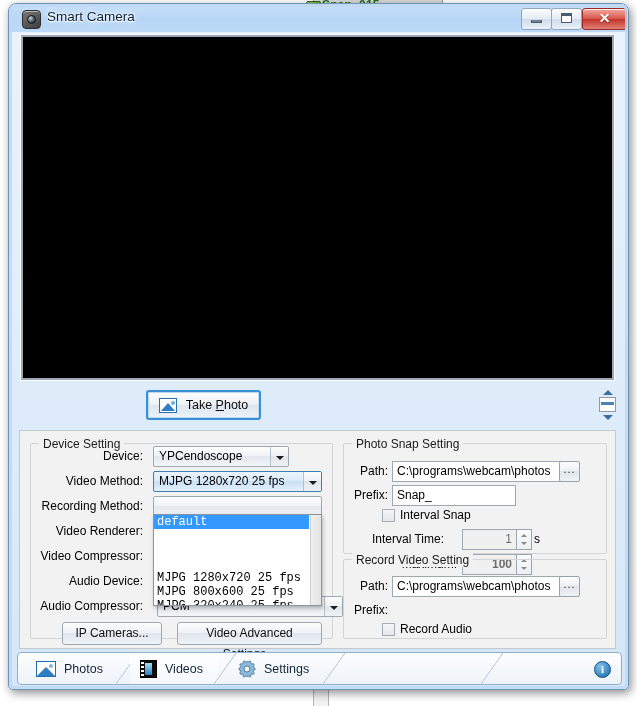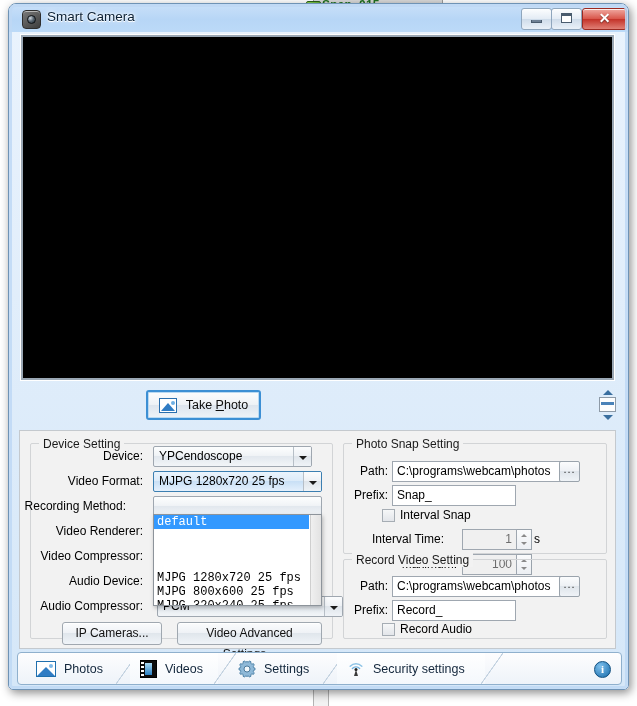--- a/index.html
+++ b/index.html
@@ -371,32 +371,32 @@
       </div>
     </div>
 
     <div id="settings-pane">
 
       <div class="gbox" id="gb-device">
         <span class="gbox-title">Device Setting</span>
       </div>
 
       <div class="lbl" style="left:20px;top:18px;width:103px;">Device:</div>
-      <div class="combo" style="left:133px;top:15px;width:159px;">
+      <div class="combo" style="left:133px;top:15px;width:136px;">
         <span>YPCendoscope</span>
         <span class="arw"></span>
       </div>
 
-      <div class="lbl" style="left:20px;top:43px;width:103px;">Video Format:</div>
+      <div class="lbl" style="left:20px;top:43px;width:103px;">Video Method:</div>
       <div class="combo focused" style="left:133px;top:40px;width:169px;">
         <span>MJPG 1280x720 25 fps</span>
         <span class="arw"></span>
       </div>
 
-      <div class="lbl" style="left:3px;top:68px;width:103px;">Recording Method:</div>
+      <div class="lbl" style="left:20px;top:68px;width:103px;">Recording Method:</div>
       <div class="combo masked" style="left:133px;top:65px;width:169px;">
         <span></span>
       </div>
 
       <div class="lbl" style="left:20px;top:93px;width:103px;">Video Renderer:</div>
       <div class="combo masked" style="left:133px;top:90px;width:169px;">
         <span></span>
       </div>
 
       <div class="lbl" style="left:20px;top:118px;width:103px;">Video Compressor:</div>
@@ -447,36 +447,35 @@
 
       <div class="lbl" style="left:343px;top:101px;width:81px;">Interval Time:</div>
       <div class="tbox dim" style="left:442px;top:98px;width:55px;">1</div>
       <div class="spin" style="left:497px;top:98px;">
         <span class="sa su"></span>
         <span class="sa sd"></span>
       </div>
       <div class="lbl" style="left:514px;top:101px;">s</div>
 
       <div class="lbl" style="left:356px;top:126px;width:81px;">Maximum:</div>
-      <div class="tbox dim" style="left:442px;top:123px;width:55px;">100</div>
+      <div class="tbox dim" style="left:442px;top:123px;width:55px;font-weight:bold;">100</div>
       <div class="spin" style="left:497px;top:123px;">
         <span class="sa su"></span>
         <span class="sa sd"></span>
       </div>
 
       <div class="gbox" id="gb-record">
         <span class="gbox-title">Record Video Setting</span>
       </div>
 
       <div class="lbl" style="left:330px;top:148px;width:38px;">Path:</div>
       <div class="tbox" style="left:372px;top:145px;width:169px;">C:\programs\webcam\photos</div>
       <div class="browse" style="left:539px;top:145px;">...</div>
 
       <div class="lbl" style="left:330px;top:172px;width:38px;">Prefix:</div>
-      <div class="tbox" style="left:372px;top:169px;width:124px;">Record_</div>
 
       <div class="chk" style="left:362px;top:192px;"></div>
       <div class="chk-lbl" style="left:380px;top:191px;">Record Audio</div>
     </div>
 
     <div id="tabstrip">
 
       <div class="tab" style="left:8px;width:92px;">
         <span class="ico-tab-photo"></span>
         <span>Photos</span>
@@ -493,31 +492,20 @@
         <span class="ico-gear">
           <svg width="18" height="18" viewBox="0 0 18 18">
             <path d="M9 1.6l1.5.5.9-1.2 1.6.9-.3 1.5 1.3.9 1.4-.6.9 1.6-1.1 1 .3 1.5 1.5.4v1.8l-1.5.4-.3 1.5 1.1 1-.9 1.6-1.4-.6-1.3.9.3 1.5-1.6.9-.9-1.2-1.5.5-1.5-.5-.9 1.2-1.6-.9.3-1.5-1.3-.9-1.4.6-.9-1.6 1.1-1-.3-1.5L1 9.9V8.1l1.5-.4.3-1.5-1.1-1 .9-1.6 1.4.6 1.3-.9-.3-1.5 1.6-.9.9 1.2z" fill="#8fb9d8" stroke="#4a7fa5" stroke-width="0.9" stroke-linejoin="round"></path>
             <circle cx="9" cy="9" r="3" fill="#f2f8fc" stroke="#3f6f93" stroke-width="0.9"></circle>
           </svg>
         </span>
         <span>Settings</span>
       </div>
       <div class="tab-sep" style="left:305px;"></div>
 
-      <div class="tab active" style="left:319px;width:148px;">
-        <span class="ico-wifi">
-          <svg width="18" height="18" viewBox="0 0 18 18">
-            <path d="M3.2 6.2a8.2 8.2 0 0 1 11.6 0" fill="none" stroke="#8fc4e6" stroke-width="1.5" stroke-linecap="round"></path>
-            <path d="M5.4 8.4a5.1 5.1 0 0 1 7.2 0" fill="none" stroke="#6fb1dd" stroke-width="1.4" stroke-linecap="round"></path>
-            <path d="M9 9.6 L7 16 h4 z" fill="#3a3a3a"></path>
-            <circle cx="9" cy="9.4" r="1.5" fill="#222"></circle>
-          </svg>
-        </span>
-        <span>Security settings</span>
-      </div>
       <div class="tab-sep" style="left:463px;"></div>
 
       <div class="ico-info">i</div>
     </div>
 
   </div>
 
   <div class="glass-edge"></div>
 </div>
 

